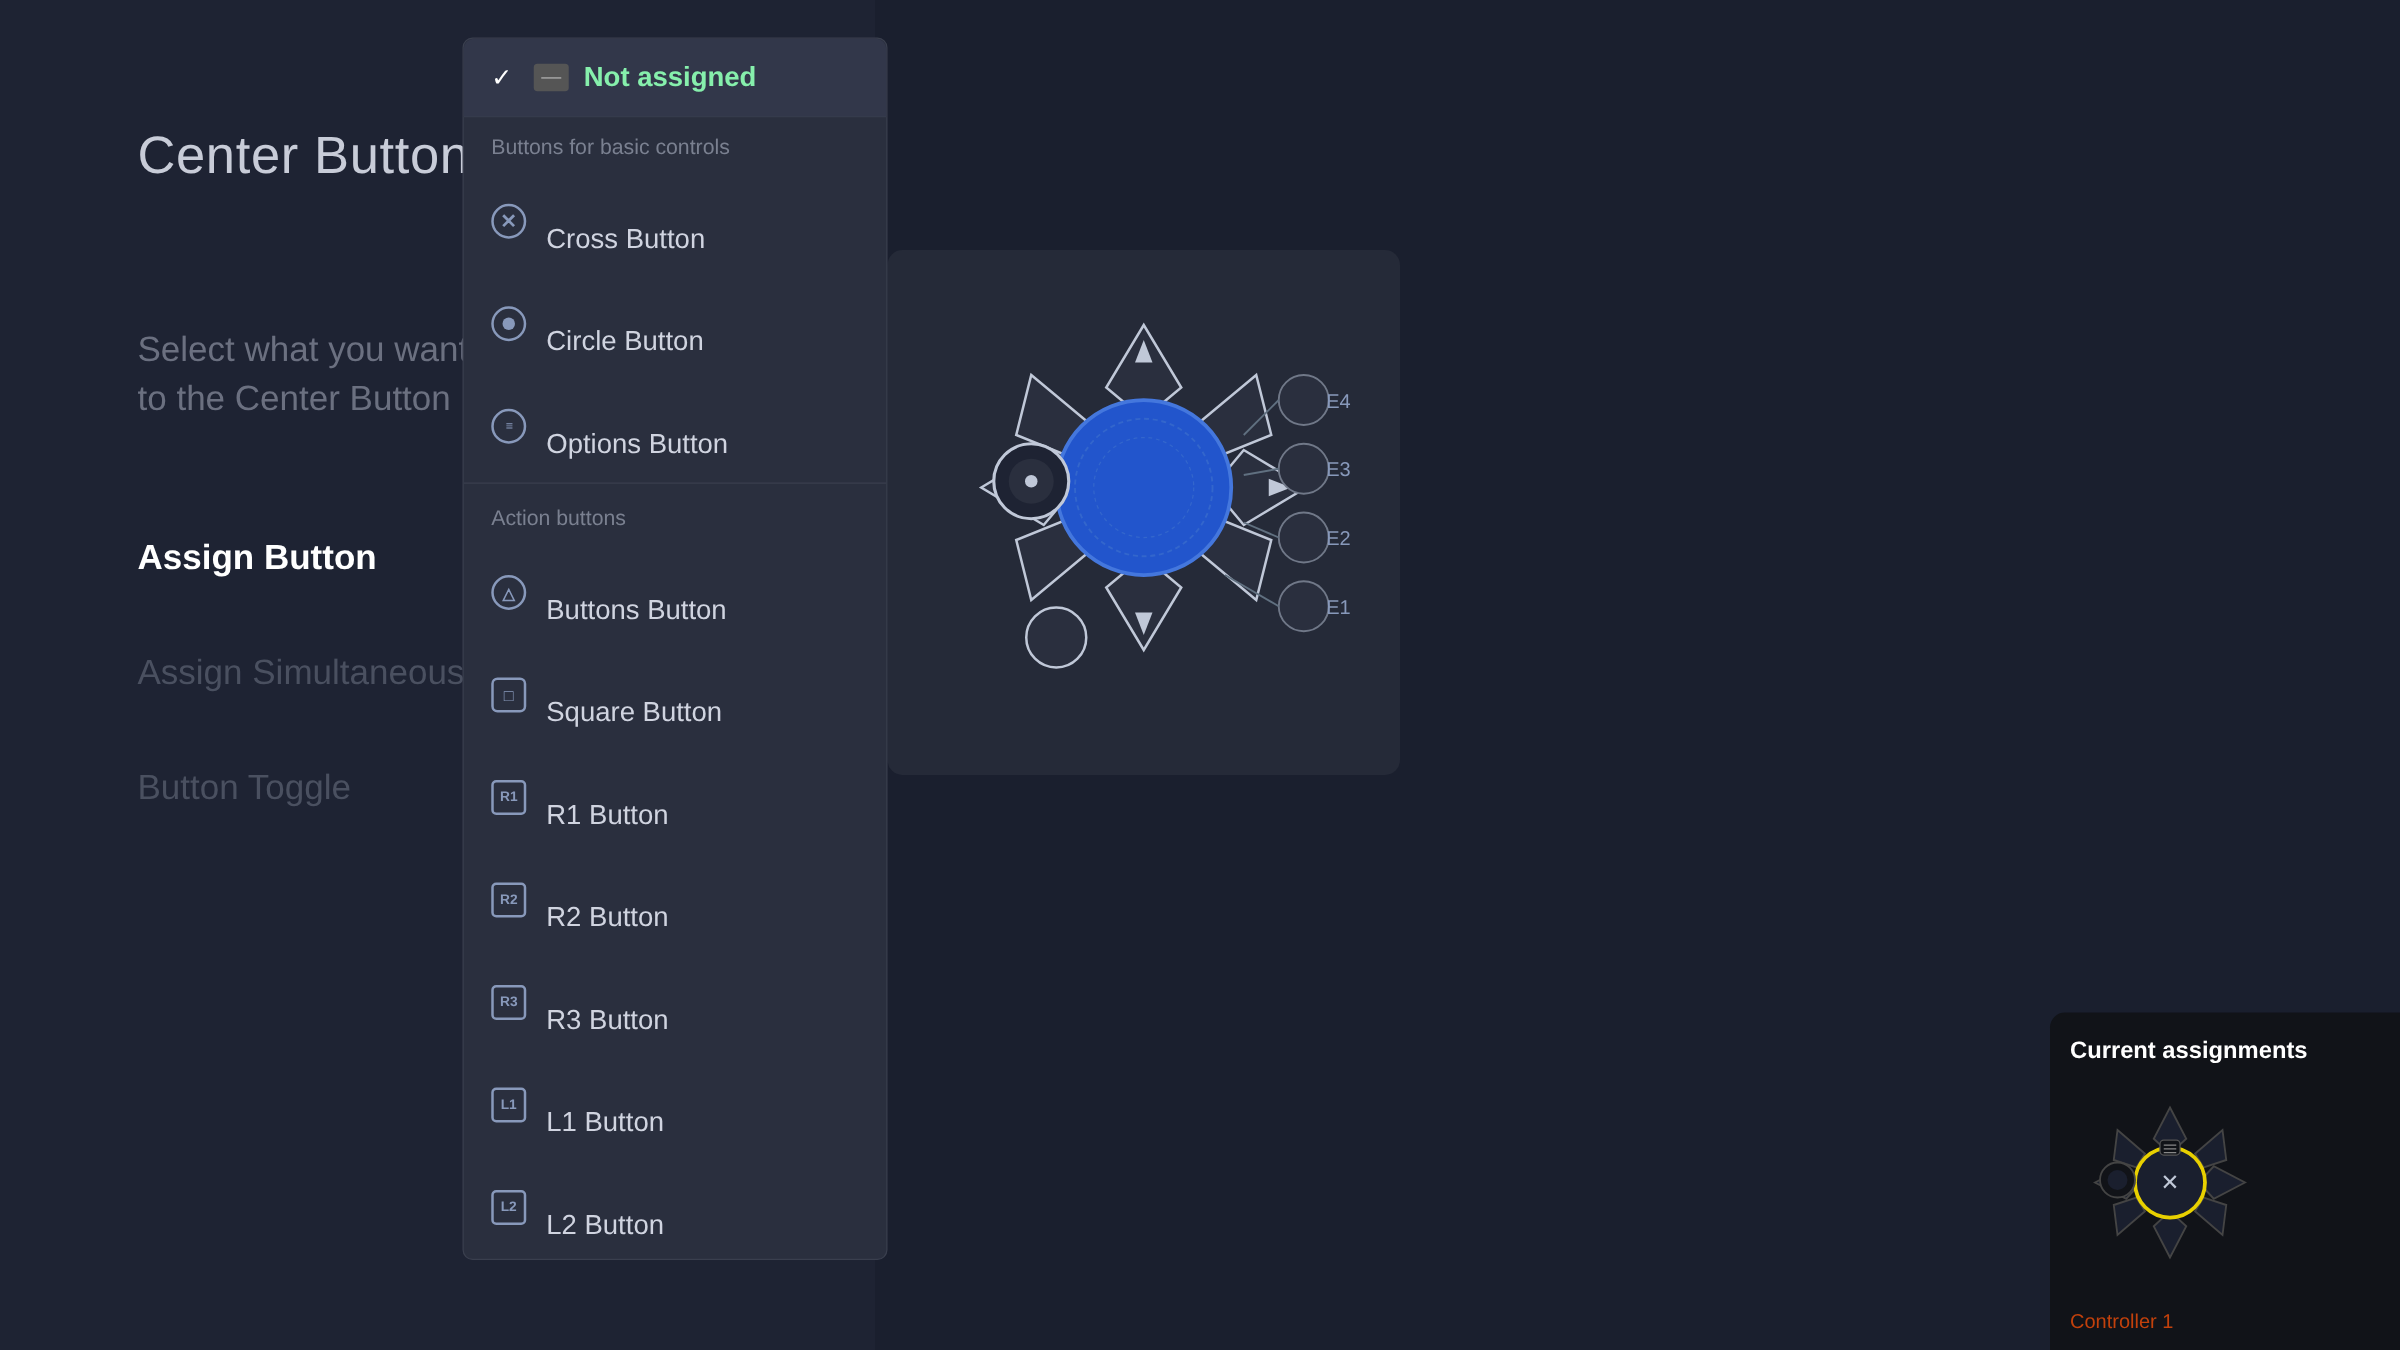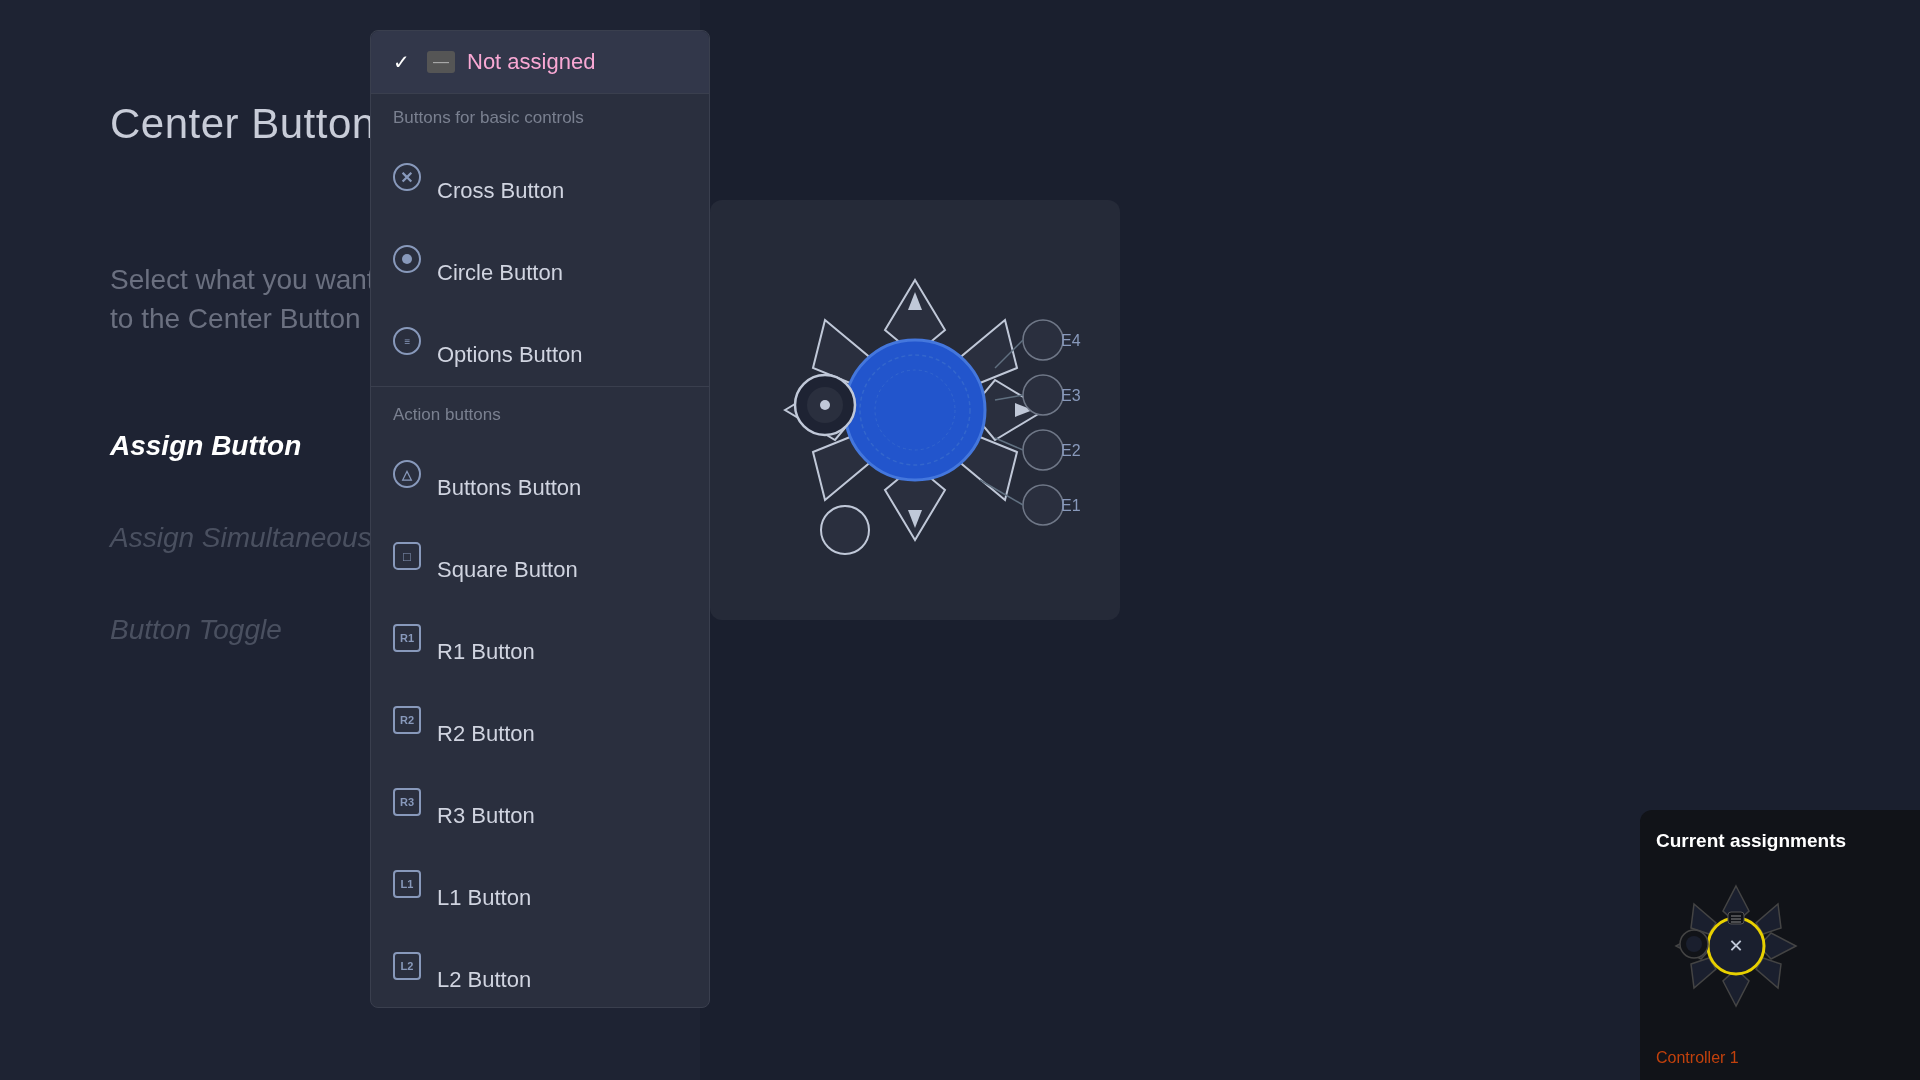--- a/index.html
+++ b/index.html
@@ -52,21 +52,20 @@
       display: flex;
       flex-direction: column;
       gap: 60px;
     }
 
     .left-menu-item {
       font-size: 28px;
       color: #c8ccd8;
       font-weight: 500;
       cursor: pointer;
-      font-style: italic;
     }
 
     .left-menu-item.active {
       color: #ffffff;
       font-weight: 600;
     }
 
     .left-menu-item.muted {
       color: #4a5060;
     }
@@ -101,23 +100,23 @@
 
     .dash-icon {
       color: #aaaaaa;
       font-size: 16px;
       background: #555;
       padding: 2px 6px;
       border-radius: 3px;
     }
 
     .dropdown-selected-text {
-      color: #f9a8d4;
+      color: #86efac;
       font-size: 22px;
-      font-weight: 400;
+      font-weight: 700;
     }
 
     .dropdown-section-label {
       padding: 14px 12px 8px 22px;
       color: #7a8090;
       font-size: 17px;
       font-weight: 400;
     }
 
     .dropdown-item {
@@ -205,21 +204,21 @@
     
     .controller-panel {
       position: absolute;
       left: 710px;
       top: 200px;
       width: 410px;
       height: 420px;
       background: #252a38;
       border-radius: 12px;
       display: flex;
-      align-items: center;
+      align-items: flex-start;
       justify-content: center;
     }
 
     .controller-svg-container {
       width: 380px;
       height: 380px;
     }
 
     
     .assignments-panel {

